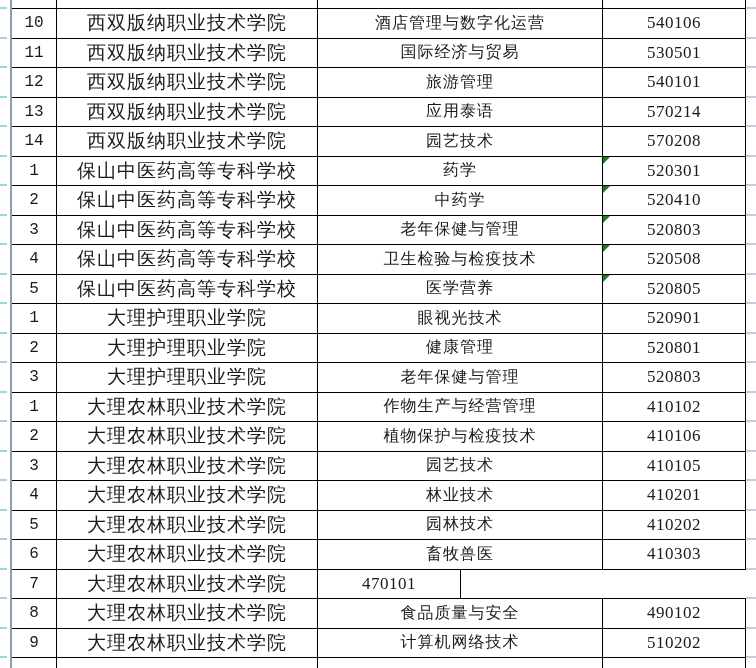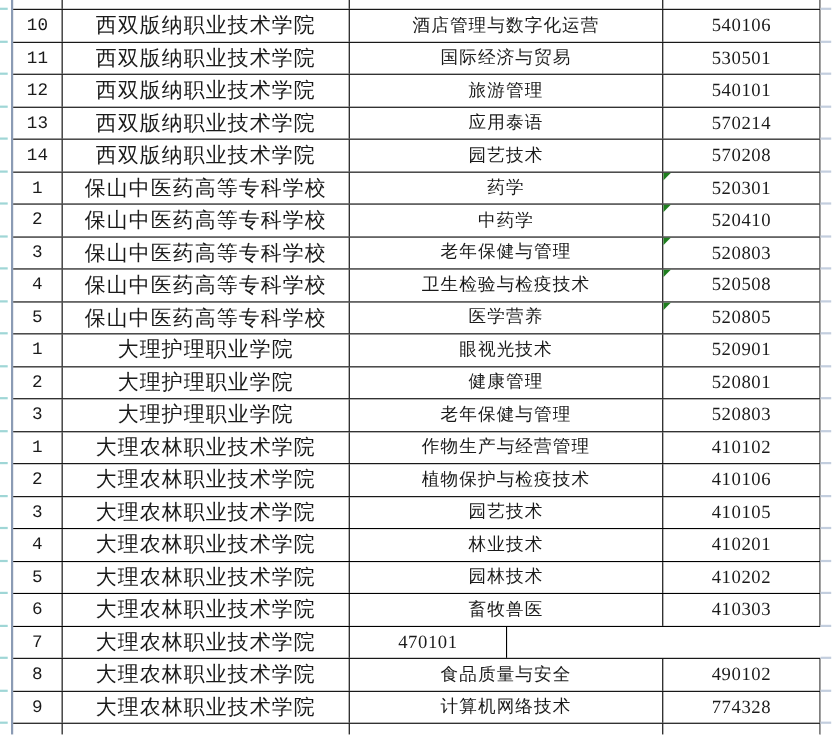--- a/index.html
+++ b/index.html
@@ -291,21 +291,21 @@
 
       <span class="code-text">490102</span>
     </div>
   </div>
         <div class="row">
     <div class="cell c-no">9</div>
     <div class="cell c-school">大理农林职业技术学院</div>
     <div class="cell c-major">计算机网络技术</div>
     <div class="cell c-code">
 
-      <span class="code-text">774328</span>
+      <span class="code-text">510202</span>
     </div>
   </div>
       </div>
     <div class="partial-row partial-bottom">
       <div class="cell c-no"></div>
       <div class="cell c-school"></div>
       <div class="cell c-major"></div>
       <div class="cell c-code"></div>
     </div>
   </div>

